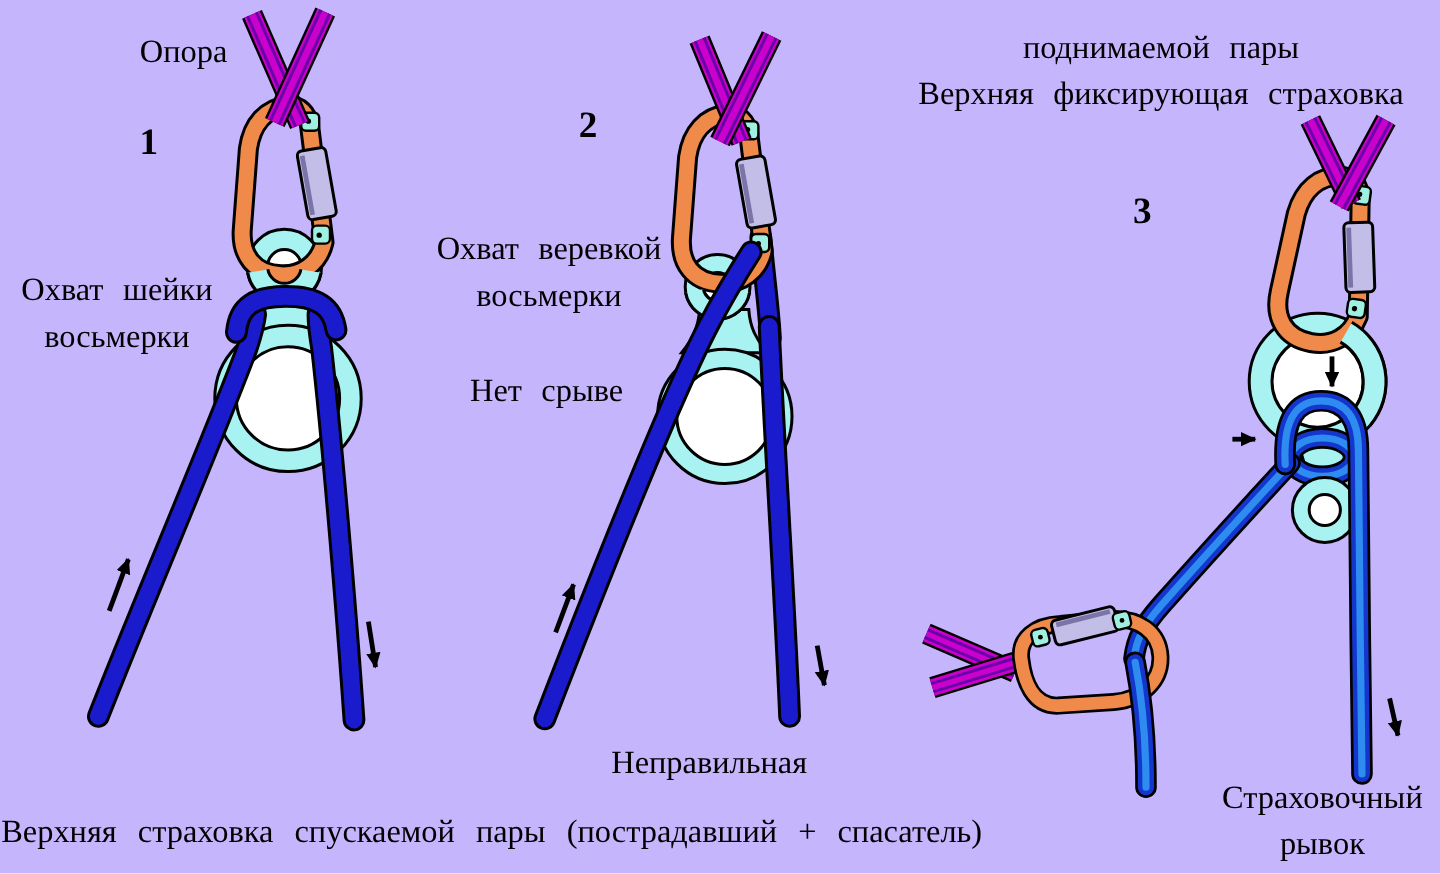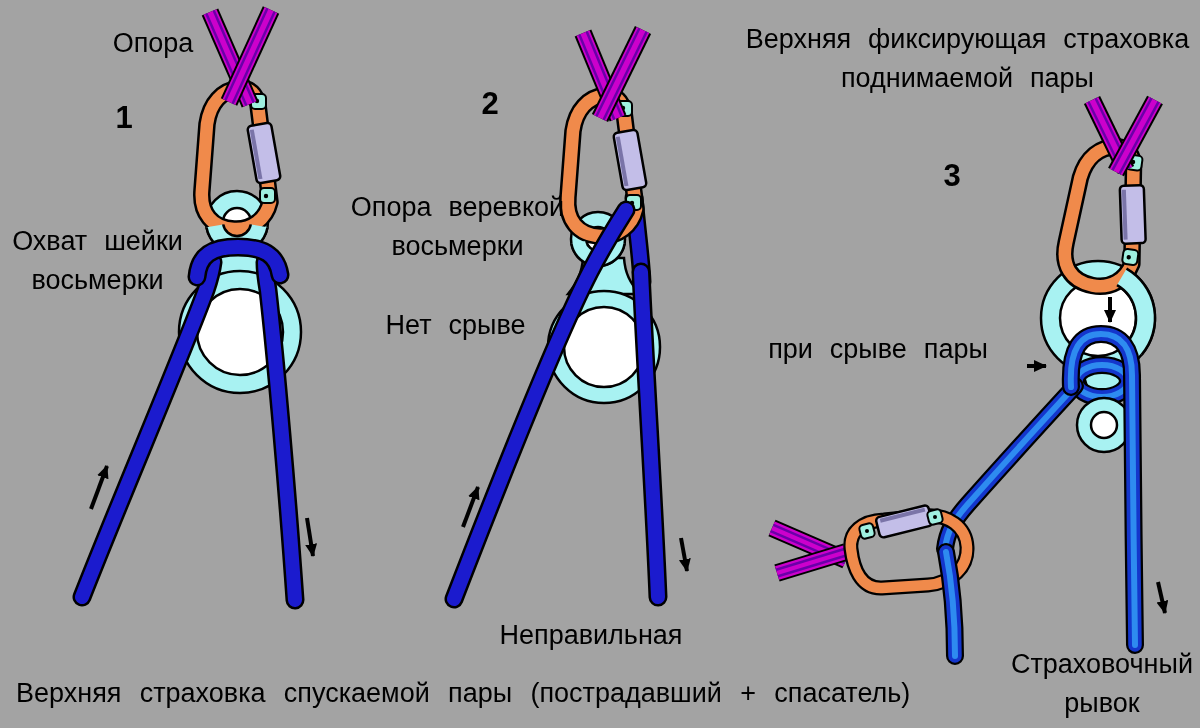--- a/index.html
+++ b/index.html
@@ -1,17 +1,17 @@
 <!DOCTYPE html>
 <html><head>
 <meta charset="utf-8">
 <style>
   html,body{margin:0;padding:0;background:#fff;}
-  .stage{position:relative;width:1200px;height:728px;background:#a3a3a3;overflow:hidden;
-         font-family:Liberation Sans, sans-serif;color:#000;}
+  .stage{position:relative;width:1200px;height:728px;background:#c4b5fd;overflow:hidden;
+         font-family:Liberation Serif, serif;color:#000;}
   .stage svg{position:absolute;left:0;top:0;}
   .lbl{position:absolute;font-size:27px;line-height:39px;text-align:center;
        word-spacing:.35em;white-space:nowrap;}
   .num{position:absolute;font-size:31px;font-weight:bold;text-align:center;}
   .caption{position:absolute;font-size:27px;white-space:nowrap;word-spacing:.4em;text-align:left;}
   
   .c-out{fill:none;stroke:#000;stroke-width:17.5;stroke-linejoin:round;}
   .c-in{fill:none;stroke:#F08A4B;stroke-width:12.5;stroke-linejoin:round;}
   .lc-out{fill:none;stroke:#000;stroke-width:15;stroke-linejoin:round;}
   .lc-in{fill:none;stroke:#F08A4B;stroke-width:10.5;stroke-linejoin:round;}
@@ -204,36 +204,35 @@
 
   <div class="lbl" style="left:88px;top:24px;width:130px;">Опора</div>
   <div class="num" style="left:104px;top:100px;width:40px;">1</div>
   <div class="lbl" style="left:-5px;top:222px;width:205px;">
     <div>Охват шейки</div>
     <div>восьмерки</div>
   </div>
 
   <div class="num" style="left:470px;top:86px;width:40px;">2</div>
   <div class="lbl" style="left:345px;top:188px;width:225px;">
-    <div>Опора веревкой</div>
+    <div>Охват веревкой</div>
     <div>восьмерки</div>
   </div>
   <div class="lbl" style="left:348px;top:306px;width:215px;">
     <div>Нет срыве</div>
     <div></div>
   </div>
   <div class="lbl" style="left:486px;top:616px;width:210px;">Неправильная</div>
 
   <div class="lbl" style="left:735px;top:20px;width:465px;">
+    <div>поднимаемой пары</div>
     <div>Верхняя фиксирующая страховка</div>
-    <div>поднимаемой пары</div>
   </div>
   <div class="num" style="left:932px;top:158px;width:40px;">3</div>
   <div class="lbl" style="left:723px;top:330px;width:310px;">
-    <div>при срыве пары</div>
   </div>
   <div class="lbl" style="left:1002px;top:645px;width:200px;">
     <div>Страховочный</div>
     <div>рывок</div>
   </div>
 
-  <div class="caption" style="left:16px;top:678px;width:895px;">Верхняя страховка спускаемой пары  (пострадавший + спасатель)</div>
+  <div class="caption" style="left:1px;top:678px;width:895px;">Верхняя страховка спускаемой пары  (пострадавший + спасатель)</div>
 </div>
 
 </body></html>

